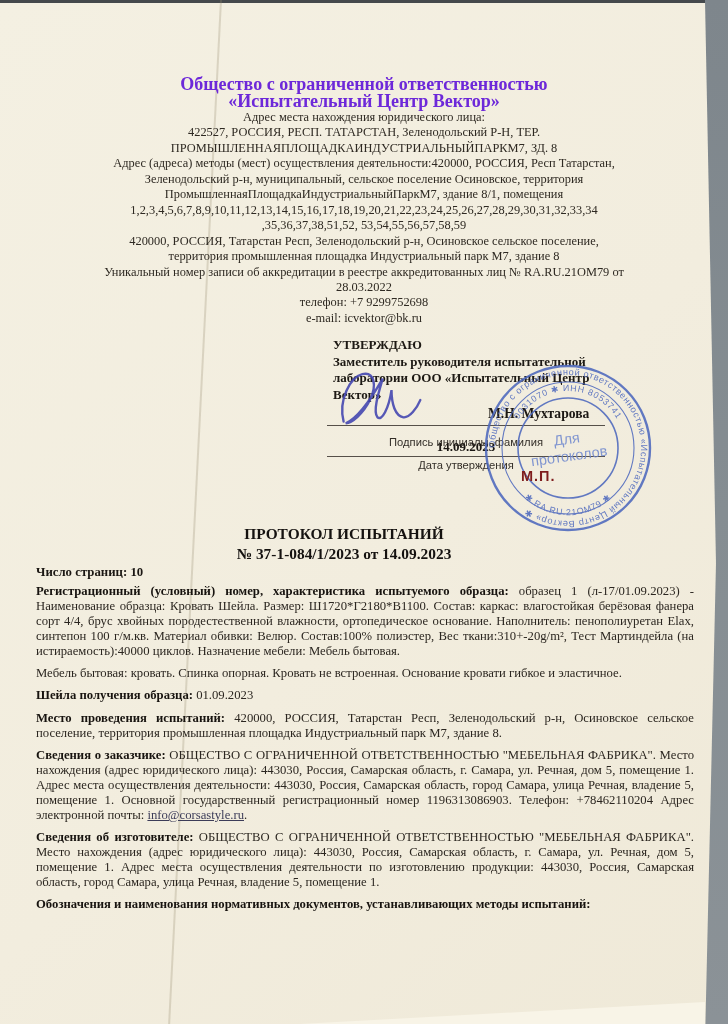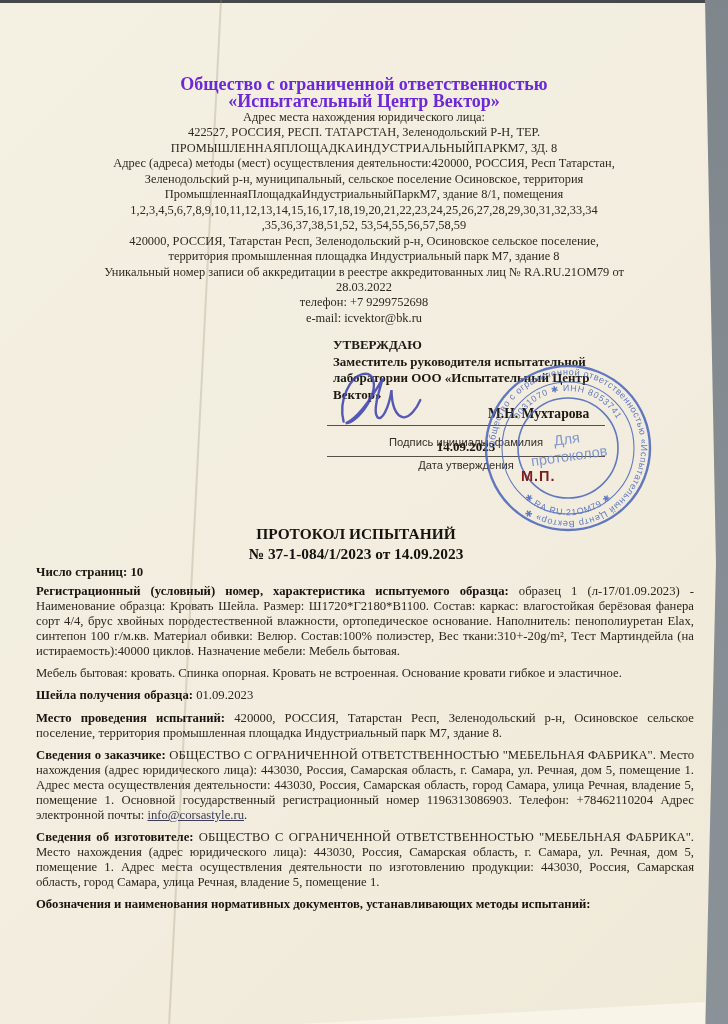--- a/index.html
+++ b/index.html
@@ -26,21 +26,21 @@
        font-family:"Liberation Sans",sans-serif;font-size:11.2px;color:#332e28;}
   .cap1{top:428px;margin-top:8px;}
   .cap2{top:459px;}
   .signer-name{position:absolute;top:406px;left:488px;font-weight:bold;font-size:13.6px;color:#1b1713;}
   .appr-date{position:absolute;top:439px;left:327px;width:278px;text-align:center;
              font-weight:bold;font-size:13px;color:#1b1713;}
   .mp{position:absolute;top:468px;left:521px;font-family:"Liberation Sans",sans-serif;
       font-weight:bold;font-size:14.5px;letter-spacing:1px;color:#7f1d1d;z-index:3;}
   .sig-svg{position:absolute;top:366px;left:328px;z-index:1;}
   .stamp-svg{position:absolute;top:362px;left:482px;opacity:.88;z-index:2;}
-  .doc-title{position:absolute;top:524px;left:16px;width:680px;text-align:center;
+  .doc-title{position:absolute;top:524px;left:4px;width:680px;text-align:center;
              font-weight:bold;font-size:15.4px;line-height:19.5px;color:#151210;}
   .pages{position:absolute;top:565px;left:36px;font-weight:bold;font-size:12.8px;color:#1b1713;}
   .content{position:absolute;top:584px;left:36px;width:658px;font-size:12.7px;
            line-height:14.9px;text-align:justify;color:#2b2620;}
   .content p{margin:0 0 7.5px 0;}
   .content b{color:#17130f;}
   .content .single{text-align:left;}
   .email-link{color:#3c3c58;text-decoration:underline;}
   .ring-text{font-family:"Liberation Sans",sans-serif;font-size:9.2px;letter-spacing:.6px;fill:#4e69be;}
   .ring-text-sm{font-family:"Liberation Sans",sans-serif;font-size:8.8px;letter-spacing:.8px;fill:#4e69be;}

